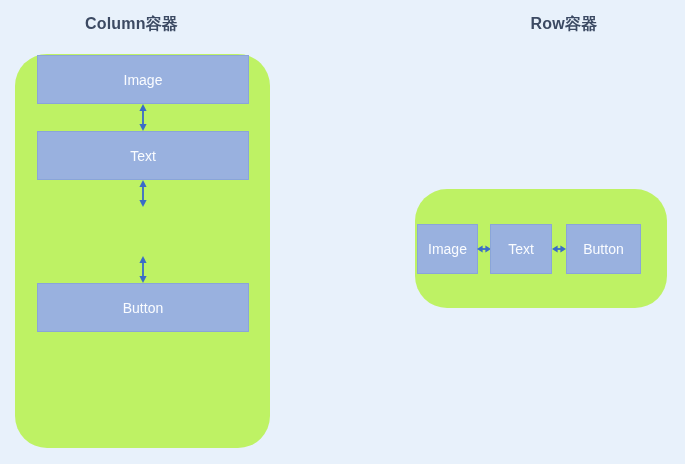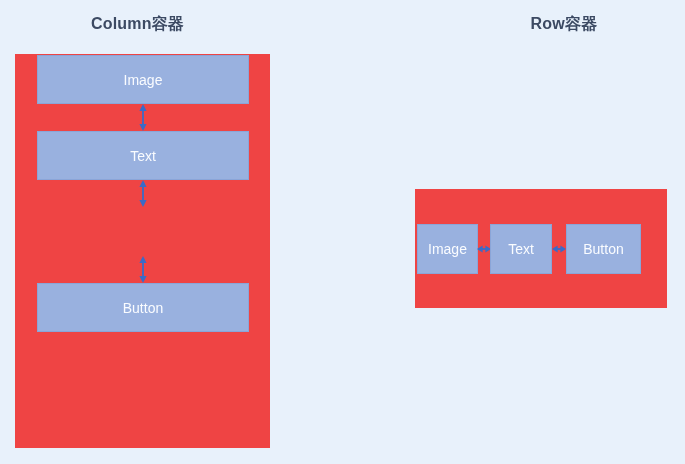--- a/index.html
+++ b/index.html
@@ -18,26 +18,27 @@
     position: absolute;
     top: 13px;
     height: 22px;
     line-height: 22px;
     text-align: center;
     font-size: 16px;
     font-weight: 700;
     color: #3c4a63;
     letter-spacing: 0.2px;
   }
-  #column-title { left: 10px; width: 255px; }
+  #column-title { left: 4px; width: 255px; }
   #row-title    { left: 435px; width: 258px; }
 
   .container {
     position: absolute;
-    background: #ef4444;
+    background: #bef264;
+    border-radius: 32px;
   }
   #column-container {
     left: 15px;
     top: 54px;
     width: 255px;
     height: 394px;
   }
   #row-container {
     left: 415px;
     top: 189px;

